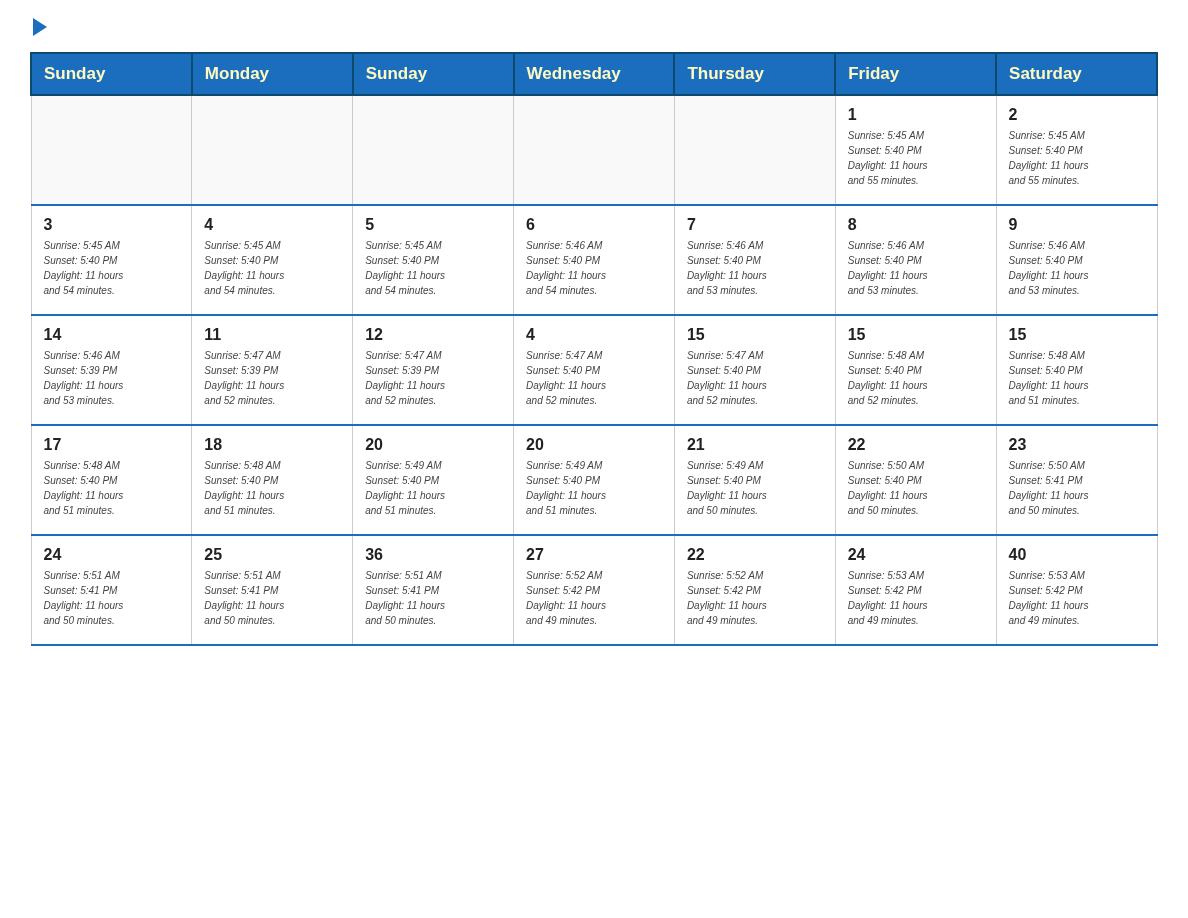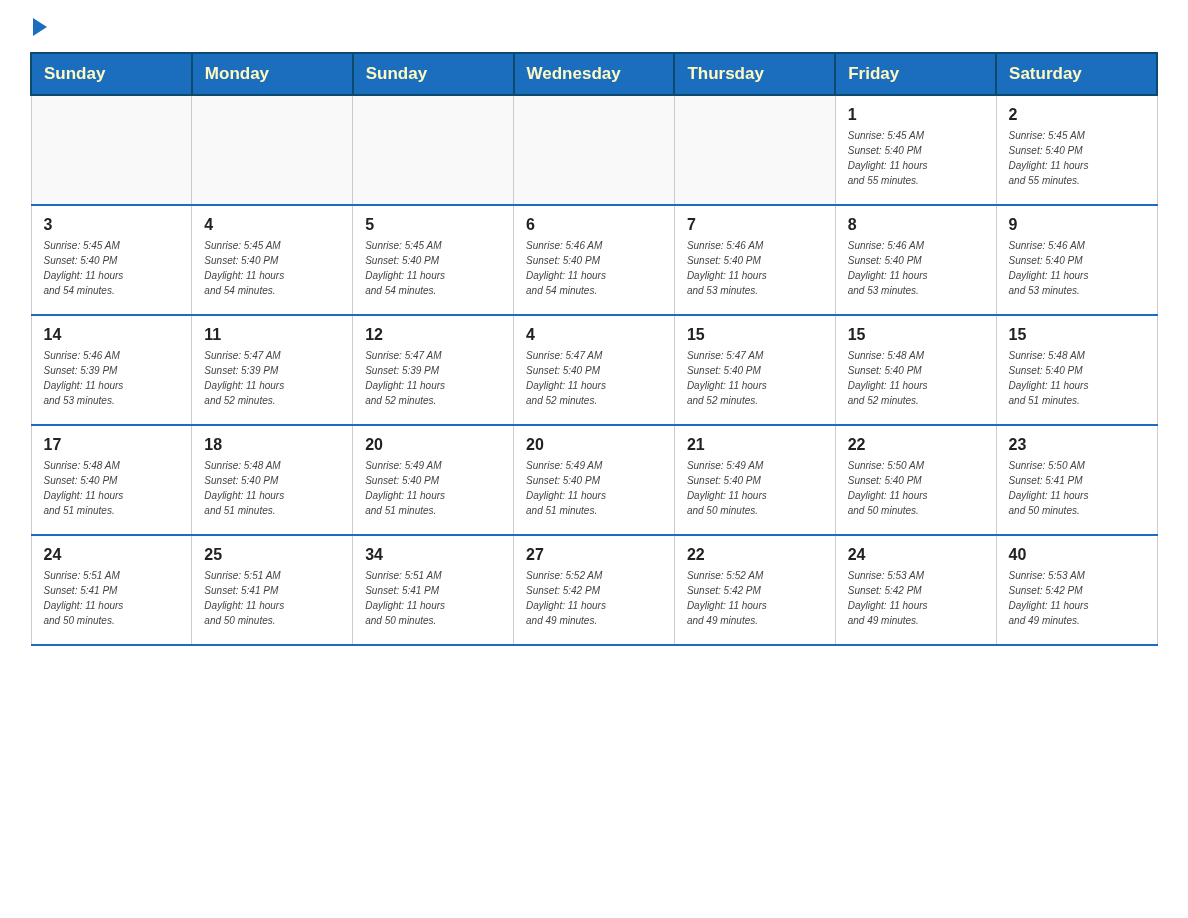--- a/index.html
+++ b/index.html
@@ -243,21 +243,21 @@
       <tr>
         <td>
           <span class="day-number">24</span>
           <div class="day-info">Sunrise: 5:51 AM<br>Sunset: 5:41 PM<br>Daylight: 11 hours<br>and 50 minutes.</div>
         </td>
         <td>
           <span class="day-number">25</span>
           <div class="day-info">Sunrise: 5:51 AM<br>Sunset: 5:41 PM<br>Daylight: 11 hours<br>and 50 minutes.</div>
         </td>
         <td>
-          <span class="day-number">34</span>
+          <span class="day-number">36</span>
           <div class="day-info">Sunrise: 5:51 AM<br>Sunset: 5:41 PM<br>Daylight: 11 hours<br>and 50 minutes.</div>
         </td>
         <td>
           <span class="day-number">27</span>
           <div class="day-info">Sunrise: 5:52 AM<br>Sunset: 5:42 PM<br>Daylight: 11 hours<br>and 49 minutes.</div>
         </td>
         <td>
           <span class="day-number">22</span>
           <div class="day-info">Sunrise: 5:52 AM<br>Sunset: 5:42 PM<br>Daylight: 11 hours<br>and 49 minutes.</div>
         </td>

